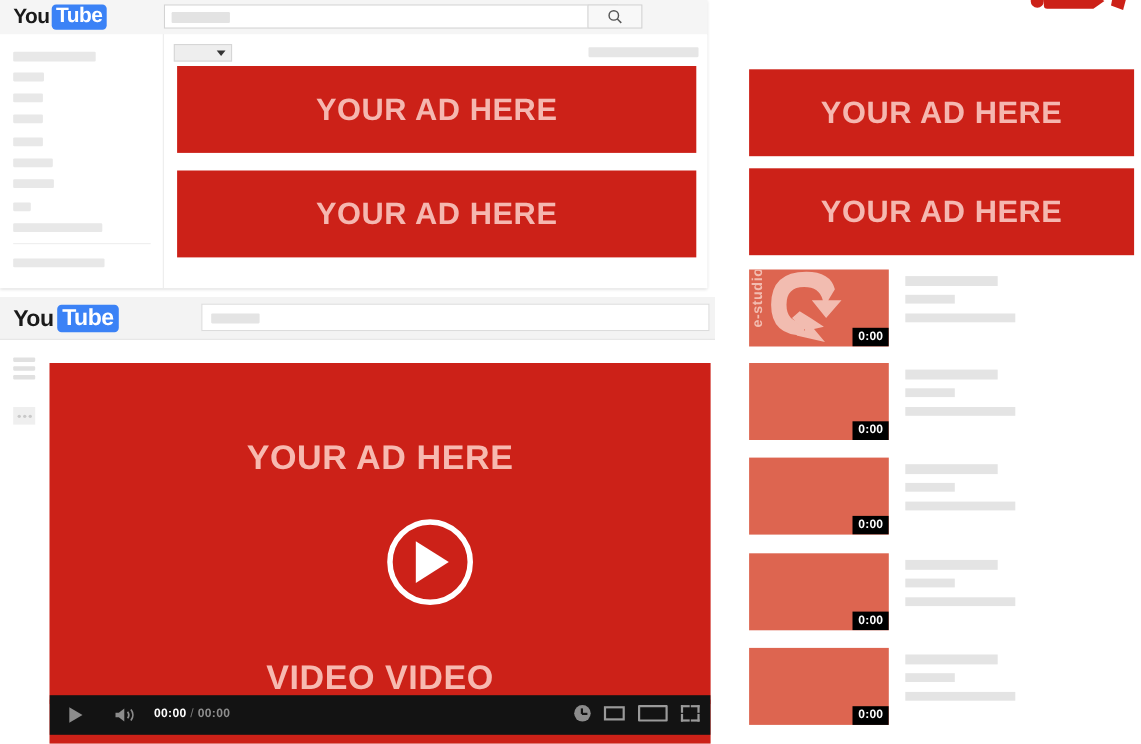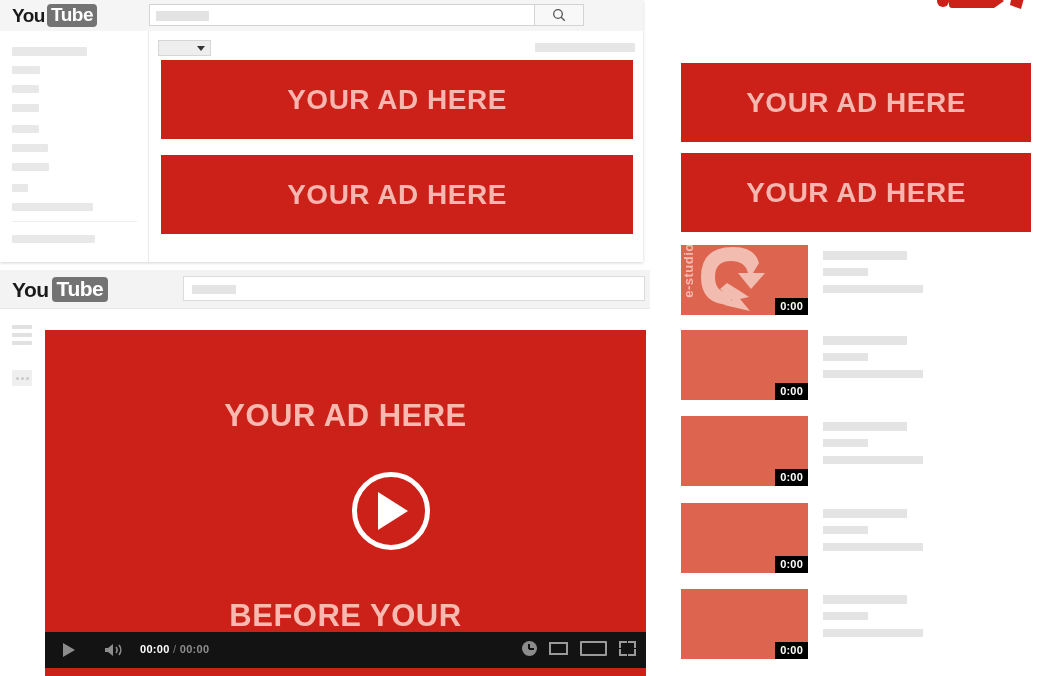--- a/index.html
+++ b/index.html
@@ -25,21 +25,21 @@
     position:absolute;left:0;top:0;width:643px;height:31px;
     background:#f5f5f5;border-bottom:1px solid #e3e3e3;
   }
   .yt-logo{
     display:flex;align-items:center;
     font-weight:bold;letter-spacing:-.5px;
     user-select:none;
   }
   .yt-logo .you{color:#1a1a1a;}
   .yt-logo .tube{
-    background:#737373;color:#ffffff;
+    background:#3b82f6;color:#ffffff;
     border-radius:4px;
     display:inline-block;
   }
   #browse-logo{position:absolute;left:12px;top:4px;font-size:19px;}
   #browse-logo .tube{padding:0 4px 1px 4px;margin-left:2px;}
 
   #browse-search{
     position:absolute;left:149px;top:4px;width:413px;height:22px;
     background:#ffffff;border:1px solid #d3d3d3;box-sizing:border-box;
   }
@@ -326,21 +326,21 @@
       <i></i>
       <i></i>
     </div>
 
     <div id="player">
       <div id="player-ad-top">YOUR AD HERE</div>
 
       <div id="play-circle"></div>
       <div id="play-triangle"></div>
 
-      <div id="player-ad-bottom">BEFORE YOUR</div>
+      <div id="player-ad-bottom">VIDEO VIDEO</div>
 
       <div id="progress-bar"></div>
 
       <div id="controls">
         <div id="ctl-play"></div>
 
         <div id="ctl-volume">
           <svg width="22" height="16" viewBox="0 0 22 16">
             <path d="M2 6 h3 l5 -4 v12 l-5 -4 h-3 z" fill="#8c8c8c"></path>
             <path d="M13 5 a5 5 0 0 1 0 6" fill="none" stroke="#8c8c8c" stroke-width="1.6"></path>

